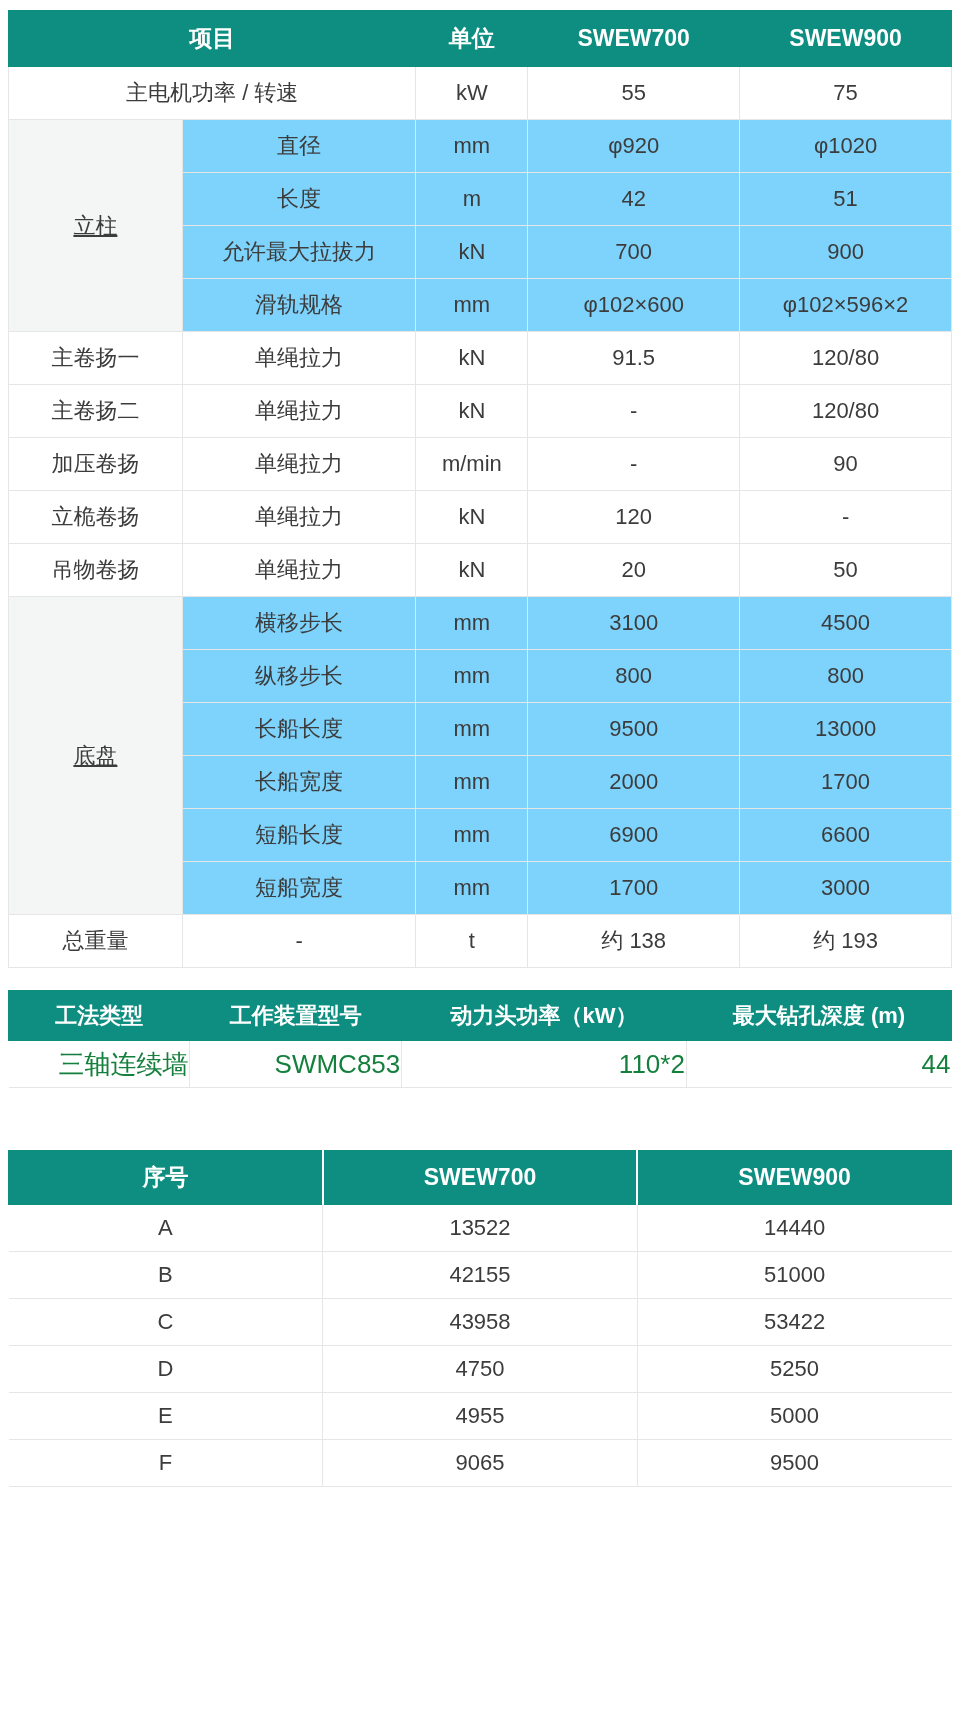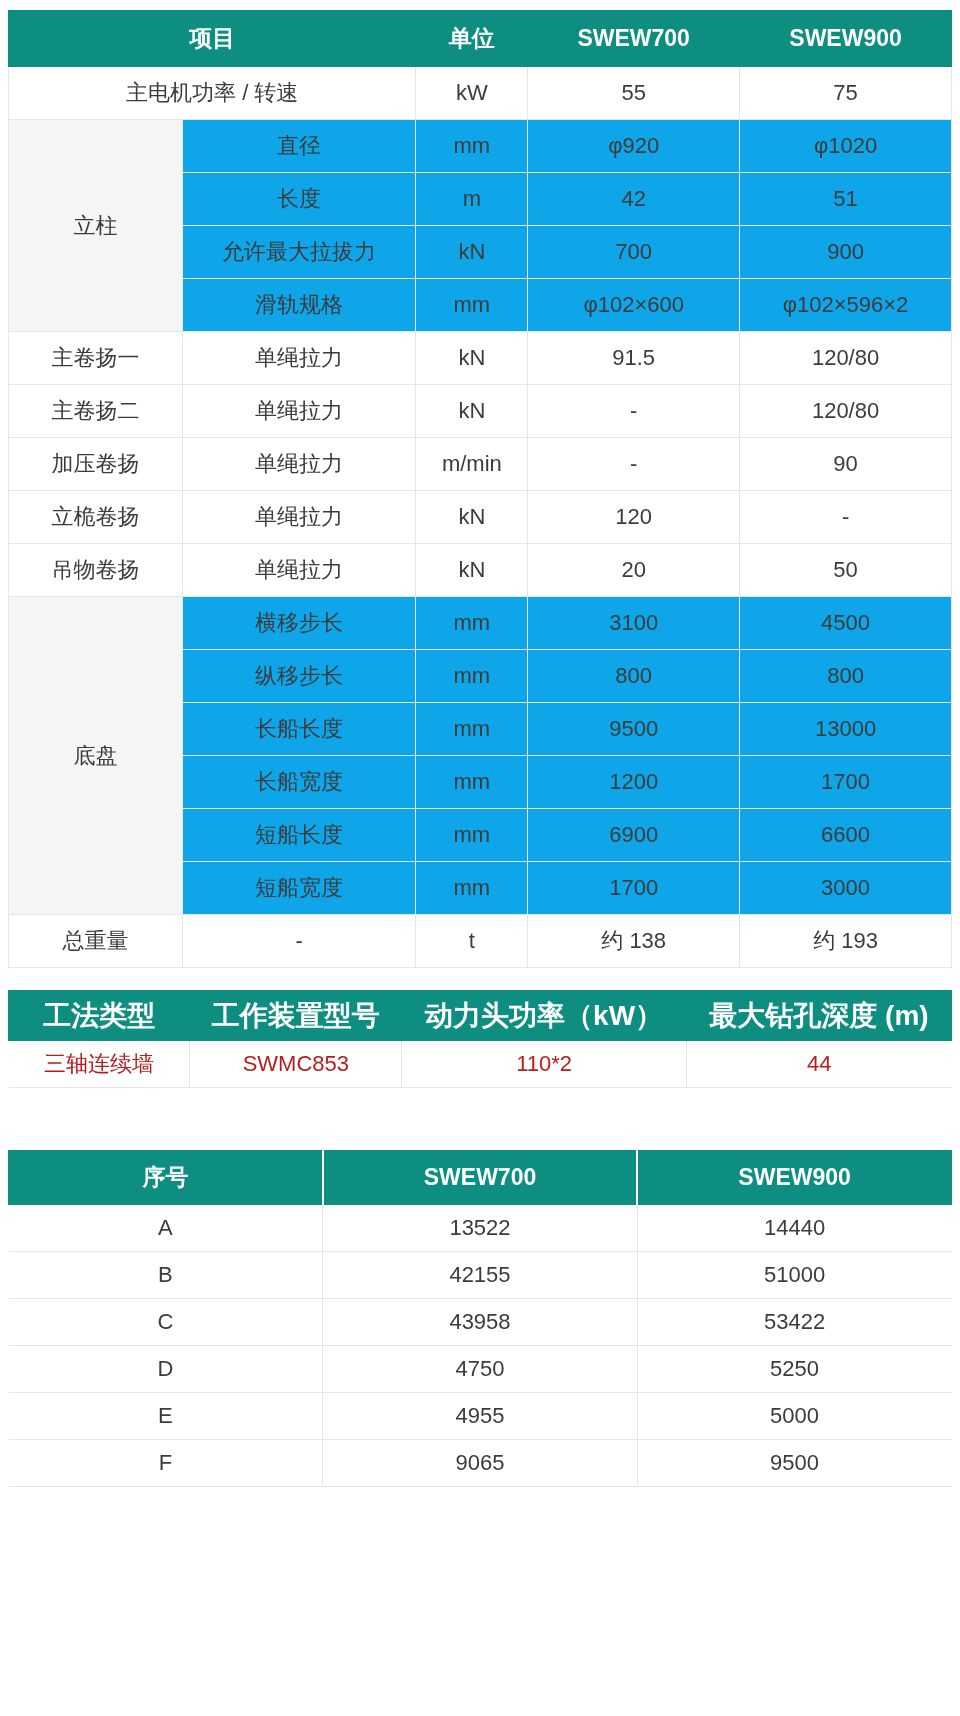--- a/index.html
+++ b/index.html
@@ -35,50 +35,51 @@
   }
   .spec-table thead th {
     background: #0d8e80;
     color: #ffffff;
     font-weight: bold;
     font-size: 23px;
     height: 56px;
     border: 1px solid #0d8e80;
   }
   .spec-table tbody tr.alt td {
-    background: #0ea5e9;
+    background: #7dd3fc;
   }
   .spec-table td.rowhead {
     background: #ffffff;
   }
   .spec-table tr.alt td.rowhead {
     background: #f4f6f5;
+    text-decoration: underline;
   }
 
   
   .method-table {
     margin-top: 22px;
   }
   .method-table th {
     background: #0d8e80;
     color: #ffffff;
     font-weight: bold;
-    font-size: 28px;
+    font-size: 22px;
     height: 50px;
     border: 1px solid #0d8e80;
     text-align: center;
   }
   .method-table td {
     border: 1px solid #e6e6e6;
     border-left: none;
     border-right: none;
-    font-size: 22px;
-    text-align: center;
+    font-size: 26px;
+    text-align: right;
     height: 47px;
-    color: #b91c1c;
+    color: #15803d;
   }
   .method-table td.vsep {
     border-right: 1px solid #e6e6e6;
   }
 
   
   .dim-table {
     margin-top: 62px;
   }
   .dim-table th {
@@ -210,21 +211,21 @@
       </tr>
       <tr class="alt">
         <td>长船长度</td>
         <td>mm</td>
         <td>9500</td>
         <td>13000</td>
       </tr>
       <tr class="alt">
         <td>长船宽度</td>
         <td>mm</td>
-        <td>1200</td>
+        <td>2000</td>
         <td>1700</td>
       </tr>
       <tr class="alt">
         <td>短船长度</td>
         <td>mm</td>
         <td>6900</td>
         <td>6600</td>
       </tr>
       <tr class="alt">
         <td>短船宽度</td>

